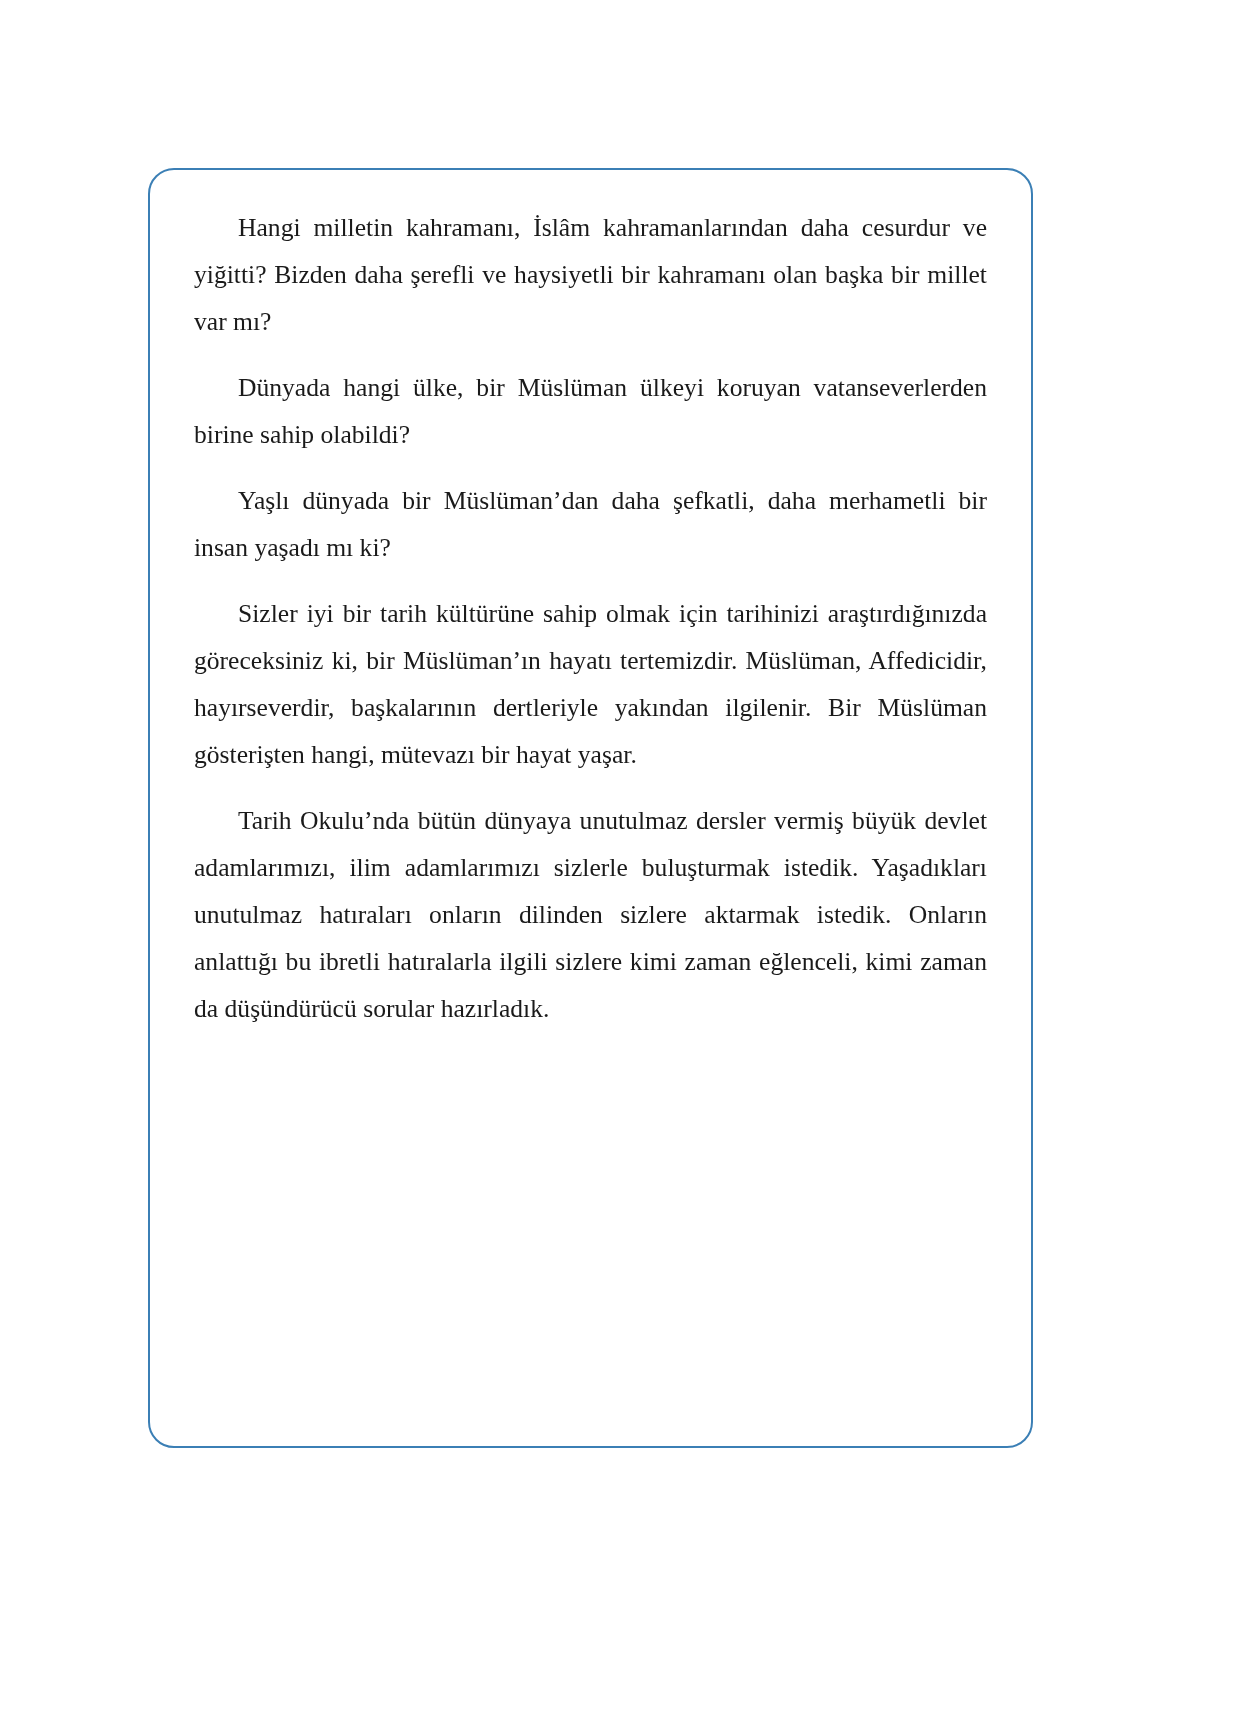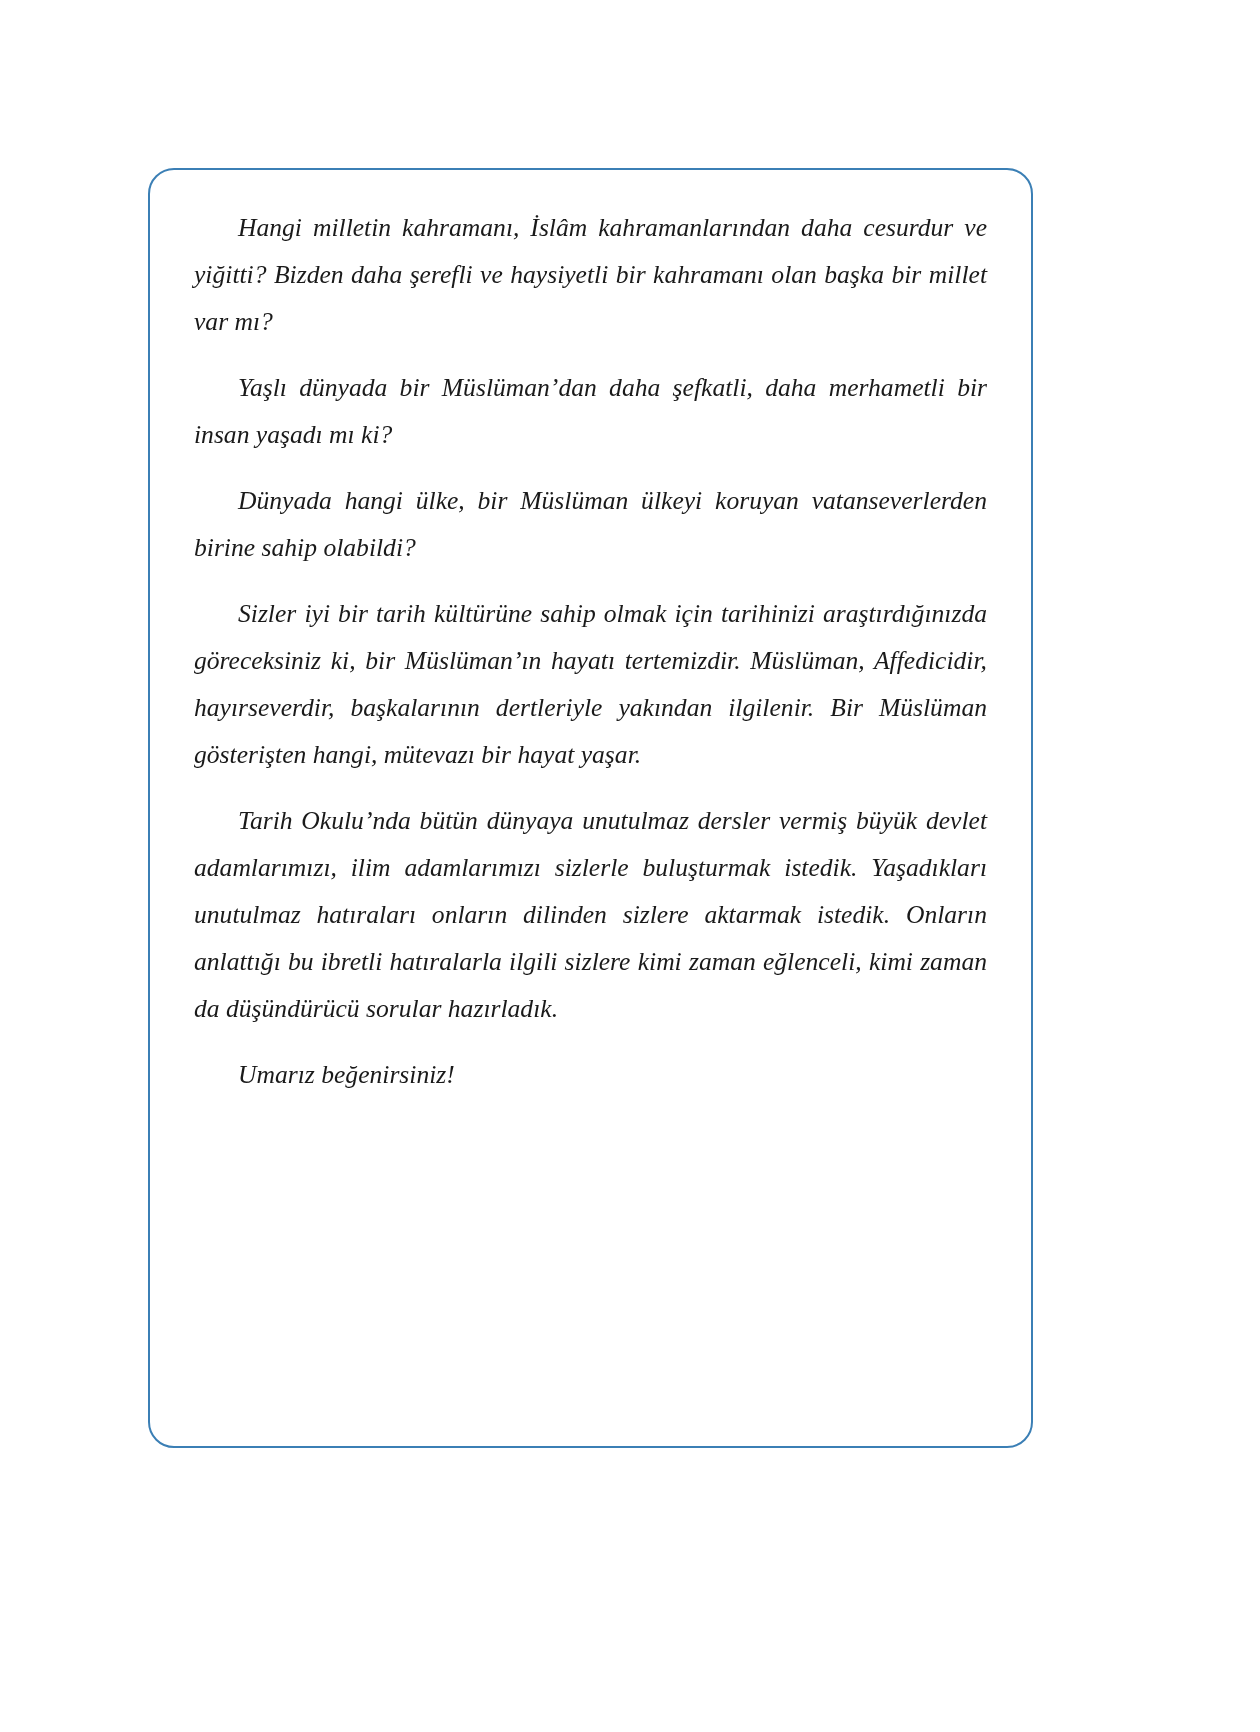--- a/index.html
+++ b/index.html
@@ -27,21 +27,20 @@
     position: absolute;
     left: 148px;
     top: 168px;
     width: 885px;
     height: 1280px;
     border: 2.5px solid #3b7fb5;
     border-radius: 26px;
     background: #ffffff;
     box-sizing: border-box;
     padding: 34px 44px 30px 44px;
-    font-style: italic;
   }
 
   .body-text {
     font-size: 25.6px;
     line-height: 47px;
     color: #1a1a1a;
     text-align: justify;
     text-justify: inter-word;
     -webkit-hyphens: none;
     hyphens: none;
@@ -60,28 +59,27 @@
 </head>
 <body>
 
 <div class="page">
 
   <div class="content-frame">
     <div class="body-text">
 
       <p class="para">Hangi milletin kahramanı, İslâm kahramanlarından daha cesurdur ve yiğitti? Bizden daha şerefli ve haysiyetli bir kahramanı olan başka bir millet var mı?</p>
 
+      <p class="para">Dünyada hangi ülke, bir Müslüman ülkeyi koruyan vatanseverlerden birine sahip olabildi?</p>
+
       <p class="para">Yaşlı dünyada bir Müslüman’dan daha şefkatli, daha merhametli bir insan yaşadı mı ki?</p>
-
-      <p class="para">Dünyada hangi ülke, bir Müslüman ülkeyi koruyan vatanseverlerden birine sahip olabildi?</p>
 
       <p class="para">Sizler iyi bir tarih kültürüne sahip olmak için tarihinizi araştırdığınızda göreceksiniz ki, bir Müslüman’ın hayatı tertemizdir. Müslüman, Affedicidir, hayırseverdir, başkalarının dertleriyle yakından ilgilenir. Bir Müslüman gösterişten hangi, mütevazı bir hayat yaşar.</p>
 
 
 
       <p class="para">Tarih Okulu’nda bütün dünyaya unutulmaz dersler vermiş büyük devlet adamlarımızı, ilim adamlarımızı sizlerle buluşturmak istedik. Yaşadıkları unutulmaz hatıraları onların dilinden sizlere aktarmak istedik. Onların anlattığı bu ibretli hatıralarla ilgili sizlere kimi zaman eğlenceli, kimi zaman da düşündürücü sorular hazırladık.</p>
 
-      <p class="para">Umarız beğenirsiniz!</p>
 
     </div>
   </div>
 
 </div>
 
 </body></html>

